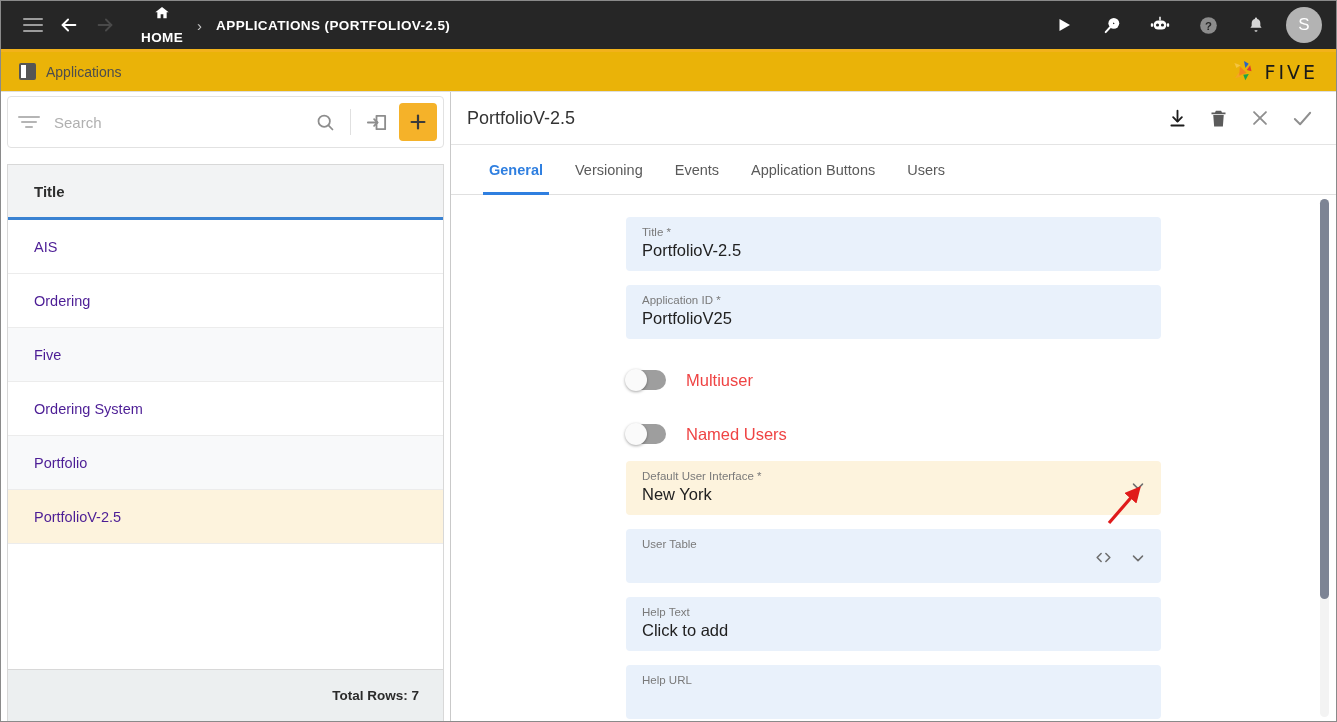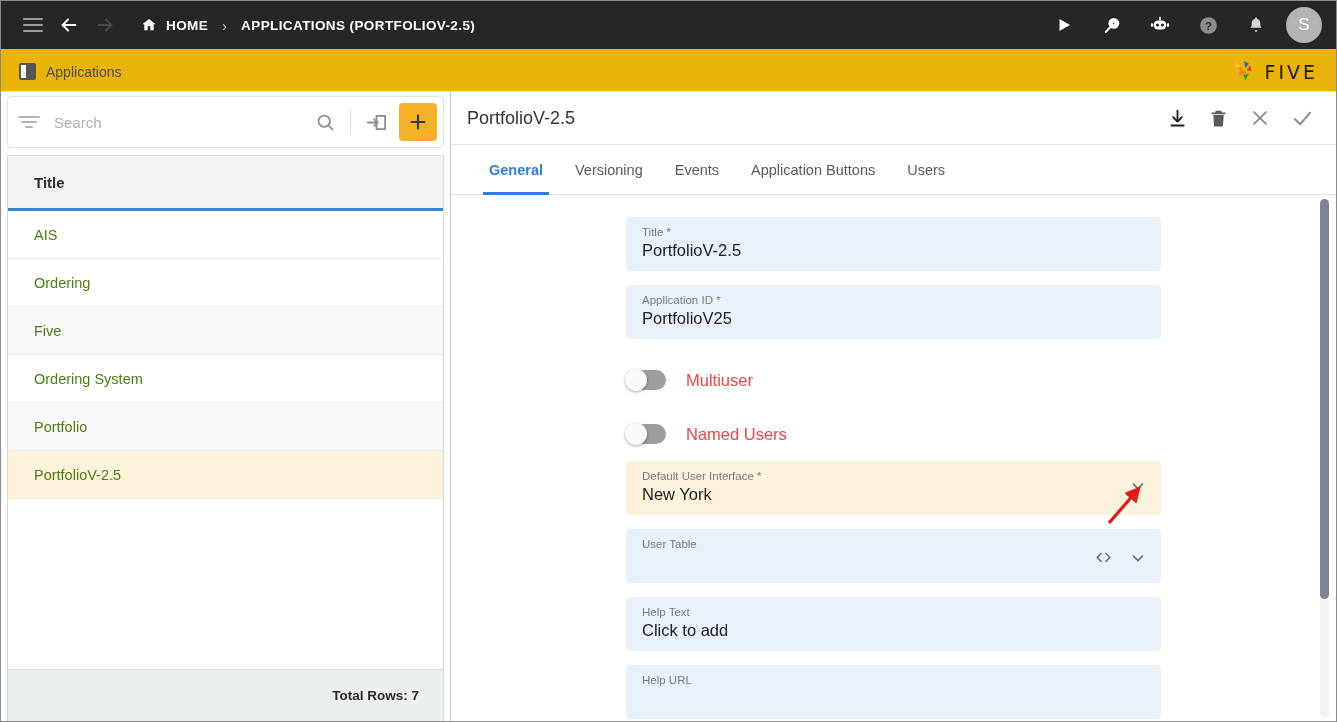--- a/index.html
+++ b/index.html
@@ -29,20 +29,21 @@
   .hamburger { width: 20px; }
   .hamburger span {
     display: block; height: 2px; background: #9c9c9c;
     margin: 4px 0; border-radius: 1px;
   }
   .crumbs { display: flex; align-items: center; margin-left: 18px; }
   .crumb-home {
     display: flex; align-items: center; gap: 9px;
     color: #fff; font-size: 13.5px; font-weight: bold;
     letter-spacing: .4px;
+    flex-direction: column;
   }
   .crumb-sep { color: #c8c8c8; margin: 0 14px; font-size: 15px; }
   .crumb-current {
     color: #fff; font-size: 13.5px; font-weight: bold; letter-spacing: .4px;
   }
   .tb-right { margin-left: auto; display: flex; align-items: center; gap: 12px; }
   .avatar {
     width: 36px; height: 36px; border-radius: 50%;
     background: #b3b3b3; color: #fff; font-size: 17px;
     display: flex; align-items: center; justify-content: center;
@@ -70,21 +71,21 @@
 
   
   .body { flex: 1; display: flex; min-height: 0; background: #fff; }
 
   
   .leftpane {
     width: 450px; flex: 0 0 450px; display: flex; flex-direction: column;
     border-right: 1px solid #c9c9c9; background: #fff;
   }
   .searchrow {
-    height: 52px; flex: 0 0 52px; margin: 4px 6px 3px 6px;
+    height: 52px; flex: 0 0 52px; margin: 4px 6px 12px 6px;
     border: 1px solid #e2e2e2; border-radius: 4px;
     display: flex; align-items: center; padding: 0 6px 0 10px;
   }
   .filter-icon { width: 22px; display: flex; flex-direction: column; gap: 3px; }
   .filter-icon span { height: 2px; background: #b5b5b5; border-radius: 1px; }
   .filter-icon span:nth-child(1) { width: 100%; }
   .filter-icon span:nth-child(2) { width: 72%; margin: 0 auto; }
   .filter-icon span:nth-child(3) { width: 40%; margin: 0 auto; }
   .search-input {
     flex: 1; border: 0; outline: 0; background: transparent;
@@ -109,22 +110,22 @@
     overflow: hidden;
   }
   .grid-head {
     height: 55px; flex: 0 0 55px; background: #f2f3f4;
     display: flex; align-items: center; padding: 0 26px;
     border-bottom: 3px solid #3a82d2;
   }
   .grid-head-cell { font-size: 15px; font-weight: bold; color: #2e2e2e; }
   .grid-body { flex: 1; overflow: hidden; background: #fff; }
   .grow {
-    height: 48px; display: flex; align-items: center; padding: 0 26px;
-    font-size: 14.5px; color: #4d7c0f; border-bottom: 1px solid #ececec;
+    height: 54px; display: flex; align-items: center; padding: 0 26px;
+    font-size: 14.5px; color: #4c1d95; border-bottom: 1px solid #ececec;
     background: #fff;
   }
   .grow.alt { background: #f8f9fa; }
   .grow.sel { background: #fdf3dd; }
   .grid-foot {
     height: 52px; flex: 0 0 52px; background: #eceff0;
     display: flex; align-items: center; justify-content: flex-end;
     padding: 0 24px; border-top: 1px solid #d8d8d8;
     margin: 0 6px; border-left: 1px solid #d8d8d8; border-right: 1px solid #d8d8d8;
   }

